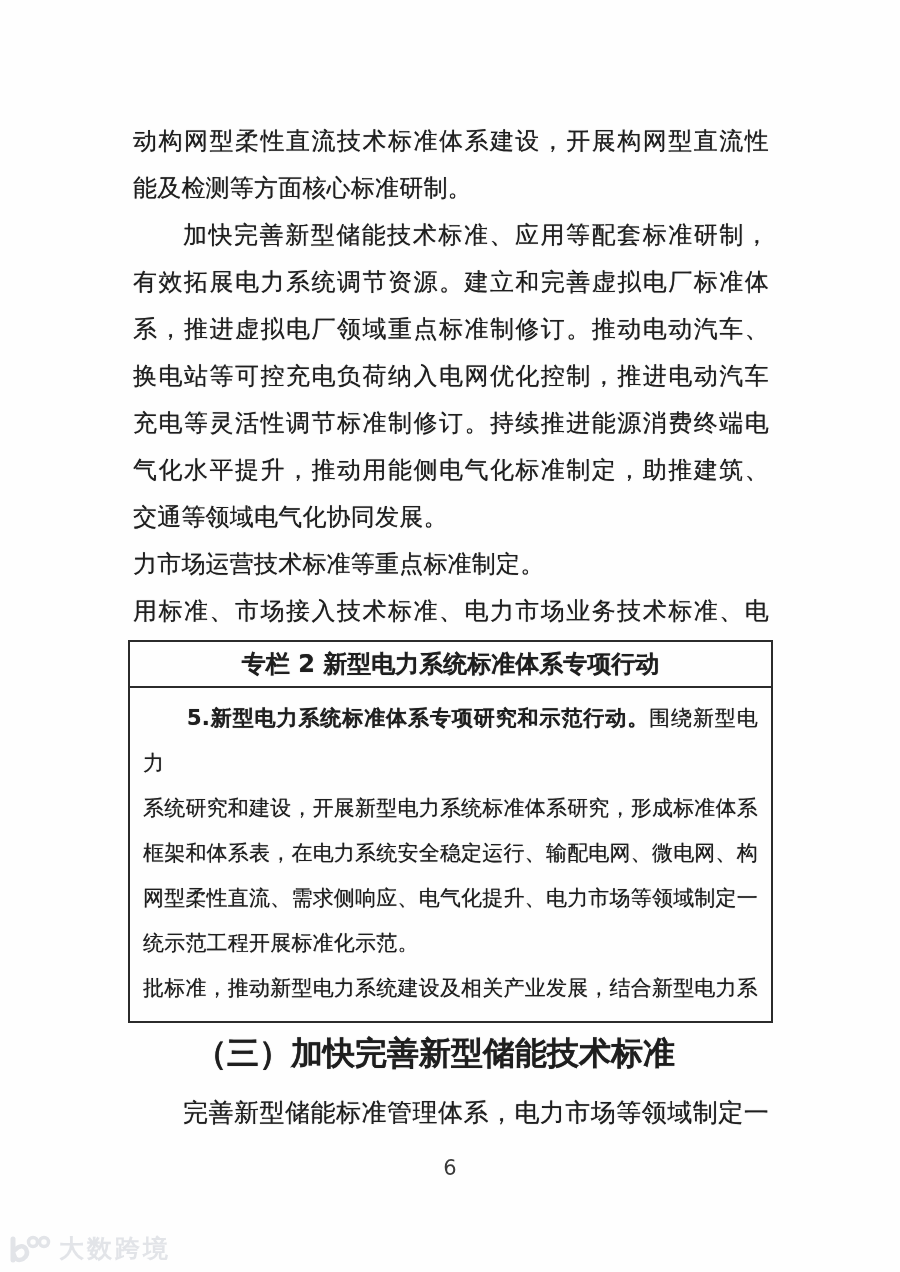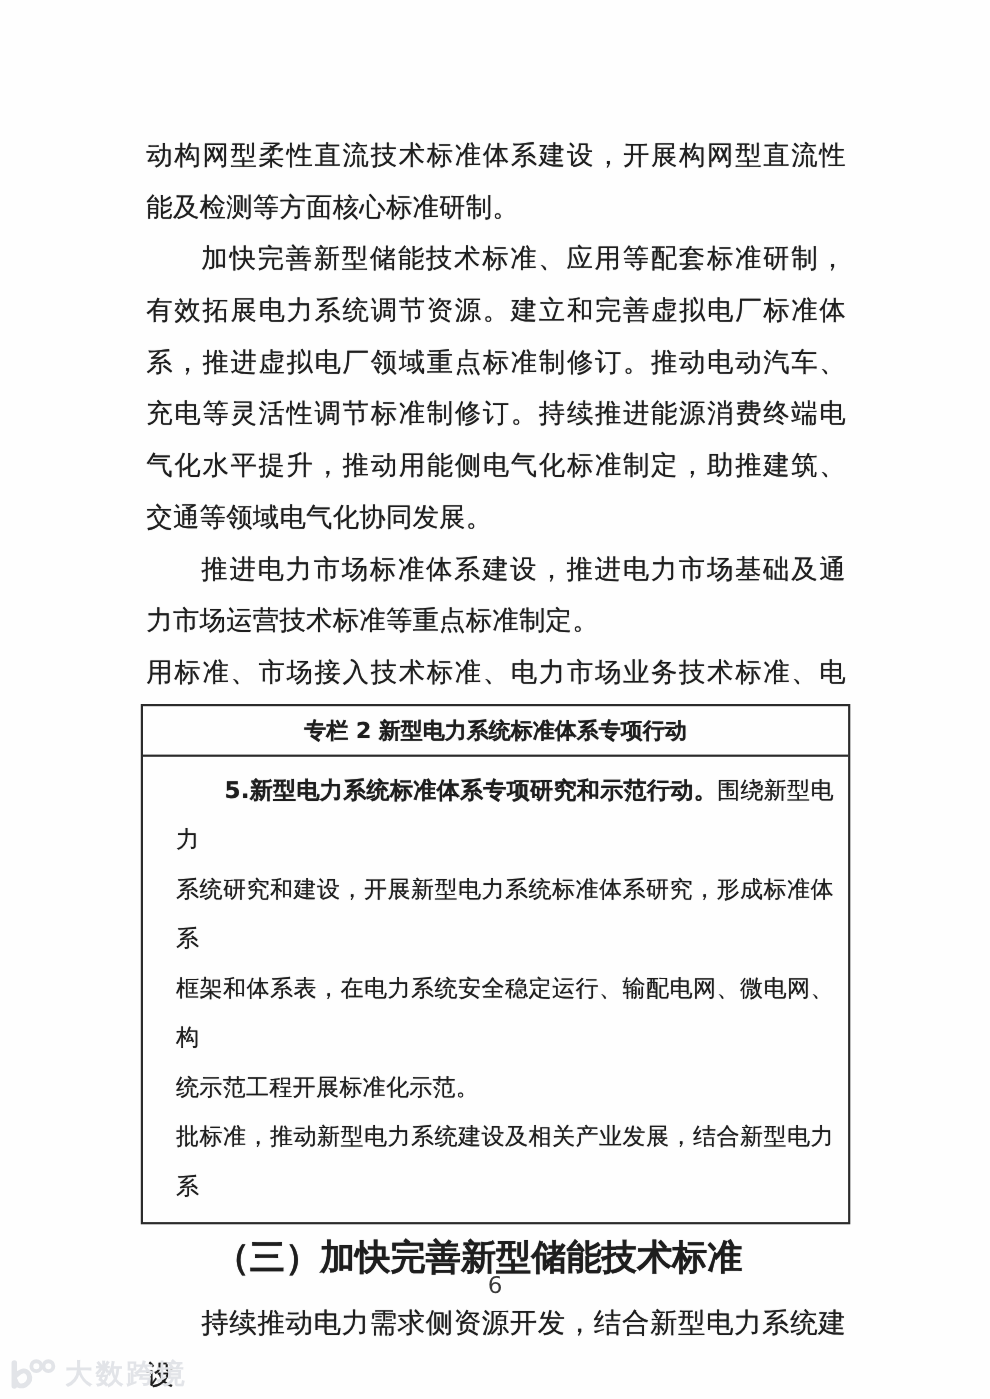--- a/index.html
+++ b/index.html
@@ -36,28 +36,28 @@
   .box {
     box-sizing: border-box;
     margin-left: -5px;
     margin-top: 5px;
     width: 645px;
     border: 2px solid #2b2b2b;
     background: #fefefe;
   }
   .box-title {
     font-weight: 700;
-    font-size: 20px;
+    font-size: 24px;
     line-height: 44px;
     text-align: left;
     text-align-last: center;
     border-bottom: 2px solid #2b2b2b;
     white-space: nowrap;
   }
-  .box-body { padding: 8px 13px 10px 30px; }
+  .box-body { padding: 8px 13px 10px 13px; }
   .box-body .line { font-size: 21px; line-height: 45px; letter-spacing: 0.2px; }
   .box-body .indent2 { text-indent: 44px; }
 
   .heading {
     font-weight: 700;
     font-size: 32px;
     line-height: 46px;
     margin-top: 10px;
     text-indent: 62px;
     white-space: nowrap;
@@ -100,46 +100,47 @@
 
     <div class="para">
       <div class="line fill">动构网型柔性直流技术标准体系建设，开展构网型直流性</div>
       <div class="line">能及检测等方面核心标准研制。</div>
     </div>
 
     <div class="para">
       <div class="line fill indent2">加快完善新型储能技术标准、应用等配套标准研制，</div>
       <div class="line fill">有效拓展电力系统调节资源。建立和完善虚拟电厂标准体</div>
       <div class="line fill">系，推进虚拟电厂领域重点标准制修订。推动电动汽车、</div>
+      <div class="line fill">换电站等可控充电负荷纳入电网优化控制，推进电动汽车</div>
       <div class="line fill">充电等灵活性调节标准制修订。持续推进能源消费终端电</div>
       <div class="line fill">气化水平提升，推动用能侧电气化标准制定，助推建筑、</div>
       <div class="line">交通等领域电气化协同发展。</div>
     </div>
 
     <div class="para">
-      <div class="line fill indent2">推进电力市场标准体系建设，推进电力市场基础及通</div>
       <div class="line">力市场运营技术标准等重点标准制定。</div>
       <div class="line fill">用标准、市场接入技术标准、电力市场业务技术标准、电</div>
     </div>
 
     <div class="box">
       <div class="box-title">专栏 2 新型电力系统标准体系专项行动</div>
       <div class="box-body">
         <div class="line fill indent2"><span class="bold">5.新型电力系统标准体系专项研究和示范行动。</span><span>围绕新型电力</span></div>
         <div class="line fill">系统研究和建设，开展新型电力系统标准体系研究，形成标准体系</div>
         <div class="line fill">框架和体系表，在电力系统安全稳定运行、输配电网、微电网、构</div>
+        <div class="line fill">网型柔性直流、需求侧响应、电气化提升、电力市场等领域制定一</div>
         <div class="line">统示范工程开展标准化示范。</div>
         <div class="line fill">批标准，推动新型电力系统建设及相关产业发展，结合新型电力系</div>
       </div>
     </div>
 
     <div class="heading">（三）加快完善新型储能技术标准</div>
 
     <div class="para after-heading">
-      <div class="line fill indent2">持续推动电力需求侧资源开发，结合新型电力系统建设</div>
+      <div class="line fill indent2">完善新型储能标准管理体系，电力市场等领域制定一</div>
     </div>
 
   </div>
 
   <div class="pagenum">6</div>
 
   <div class="watermark">
     <svg class="wm-logo-svg" width="44" height="32" viewBox="0 0 44 32" fill="none" xmlns="http://www.w3.org/2000/svg">
       <path d="M5 6 L5 27" stroke="#e2e4e8" stroke-width="5" stroke-linecap="round"></path>
       <path d="M7 17 Q14 10 18 16 Q21 22 15 26 Q8 29 6 22" stroke="#e2e4e8" stroke-width="4.5" fill="none" stroke-linecap="round"></path>

